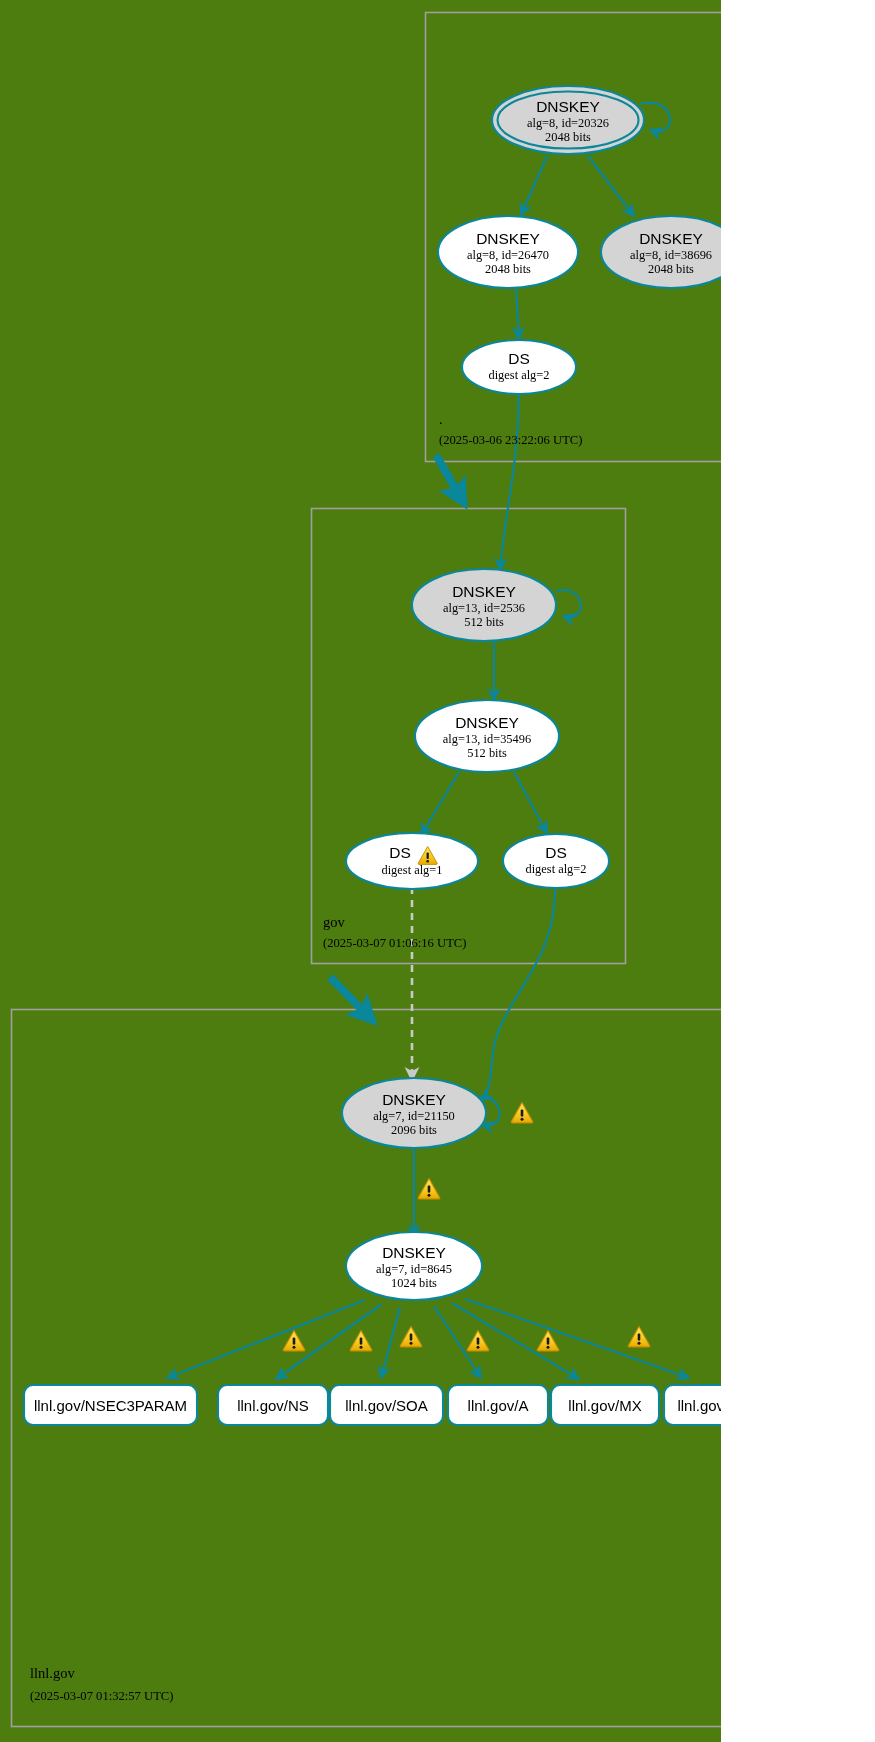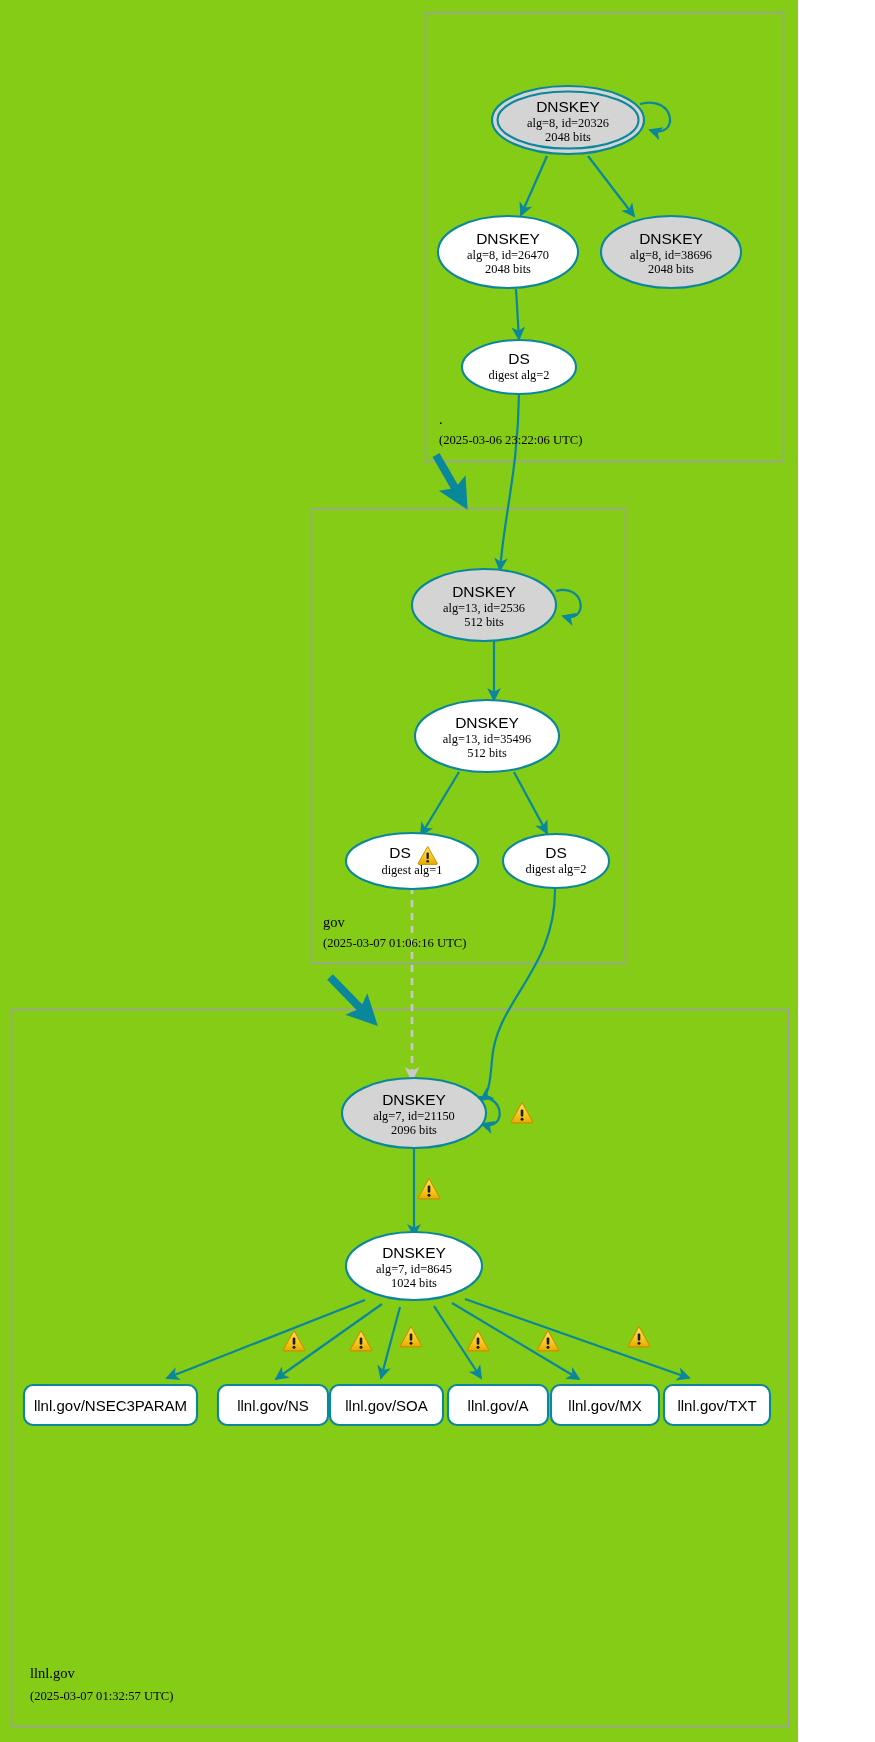--- a/index.html
+++ b/index.html
@@ -1,17 +1,17 @@
 <!DOCTYPE html>
 <html><head>
 <meta charset="utf-8">
 <style>
   html,body{margin:0;padding:0;background:#ffffff;}
   body{font-family:"Liberation Sans",sans-serif;}
-  #stage{position:relative;width:798px;height:1742px;overflow:hidden;background:#84cc16;}
+  #stage{position:relative;width:721px;height:1742px;overflow:hidden;background:#4d7c0f;}
   svg#canvas{position:absolute;left:0;top:0;width:875px;height:1742px;}
 
   .zone-box{fill:none;stroke:#a0a0a0;stroke-width:1.6;}
 
   .node-ell{stroke:#0a879b;stroke-width:2.1;}
   .fill-white{fill:#ffffff;}
   .fill-gray{fill:#d4d4d4;}
 
   .leaf-box{fill:#ffffff;stroke:#0a879b;stroke-width:2.1;}
 

